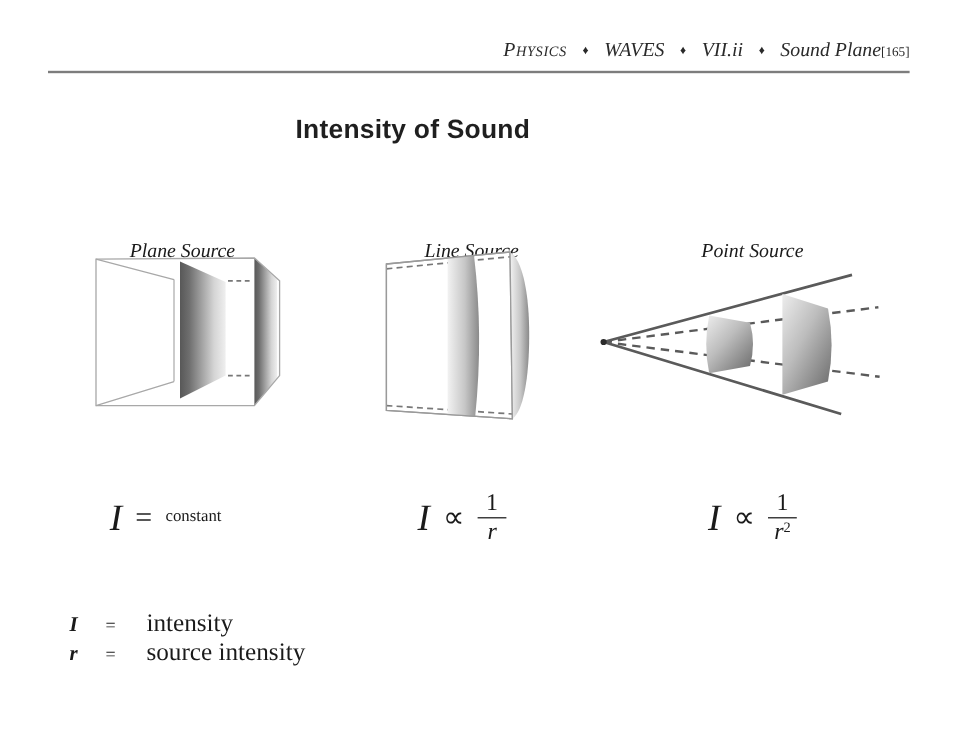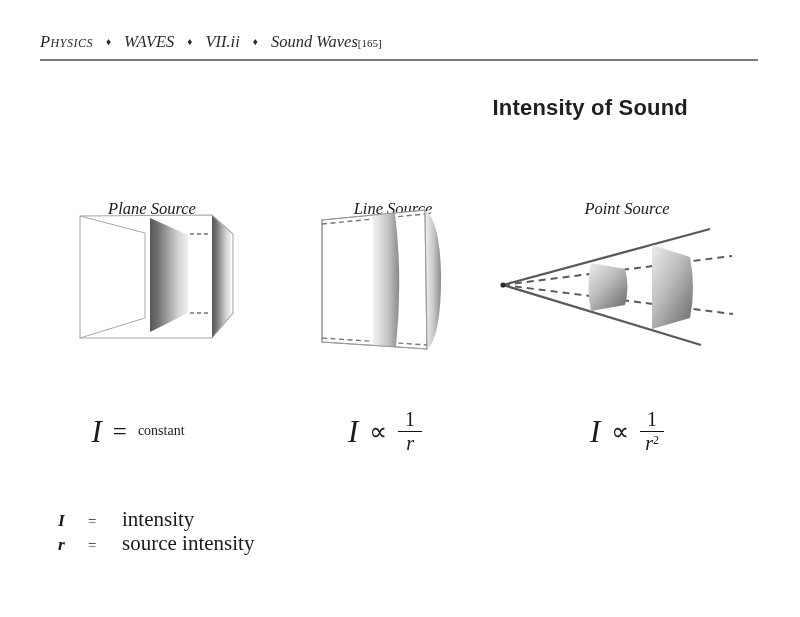--- a/index.html
+++ b/index.html
@@ -10,30 +10,30 @@
     --cone-gray:#555555;
   }
   html,body{margin:0;padding:0;background:#ffffff;}
   #page{
     position:relative;width:800px;height:617px;background:#ffffff;overflow:hidden;
     font-family:"Liberation Serif", serif;color:var(--ink);
   }
   
   #header{
     position:absolute;left:40px;top:32px;width:718px;height:24px;
-    display:flex;justify-content:flex-start;align-items:baseline;
+    display:flex;justify-content:flex-end;align-items:baseline;
   }
   .crumbs{display:flex;align-items:baseline;gap:13px;font-style:italic;font-size:16.5px;color:var(--header-ink);}
   .crumb-smallcaps{font-variant:small-caps;letter-spacing:0.5px;}
   .diamond{font-style:normal;font-size:10px;transform:translateY(-2px);color:var(--header-ink);}
   .pageno{font-size:11px;color:var(--header-ink);}
   #header-rule{position:absolute;left:40px;top:59px;width:718px;height:2px;background:var(--rule-gray);}
   
   #page-title{
-    position:absolute;left:0;top:95px;width:688px;text-align:right;
+    position:absolute;left:0;top:95px;width:688px;text-align:center;
     font-family:"Liberation Sans", sans-serif;font-weight:bold;font-size:22px;color:#1f1f1f;
     letter-spacing:0.2px;
   }
   
   .fig-label{position:absolute;top:171px;width:180px;text-align:center;
     font-style:italic;font-size:16.5px;color:var(--ink);margin-top:28px;}
   #label-plane{left:62px;}
   #label-line{left:303px;}
   #label-point{left:537px;}
   
@@ -67,21 +67,21 @@
 <div id="page">
 
   <div id="header">
     <div class="crumbs">
       <span class="crumb-smallcaps">Physics</span>
       <span class="diamond">♦</span>
       <span>WAVES</span>
       <span class="diamond">♦</span>
       <span>VII.ii</span>
       <span class="diamond">♦</span>
-      <span>Sound Waves</span>
+      <span>Sound Plane</span>
     </div>
     <div class="pageno">[165]</div>
   </div>
   <div id="header-rule"></div>
 
   <div id="page-title">Intensity of Sound</div>
 
   <div class="fig-label" id="label-plane">Plane Source</div>
   <div class="fig-label" id="label-point">Point Source</div>
   <div class="fig-label" id="label-line">Line Source</div>

